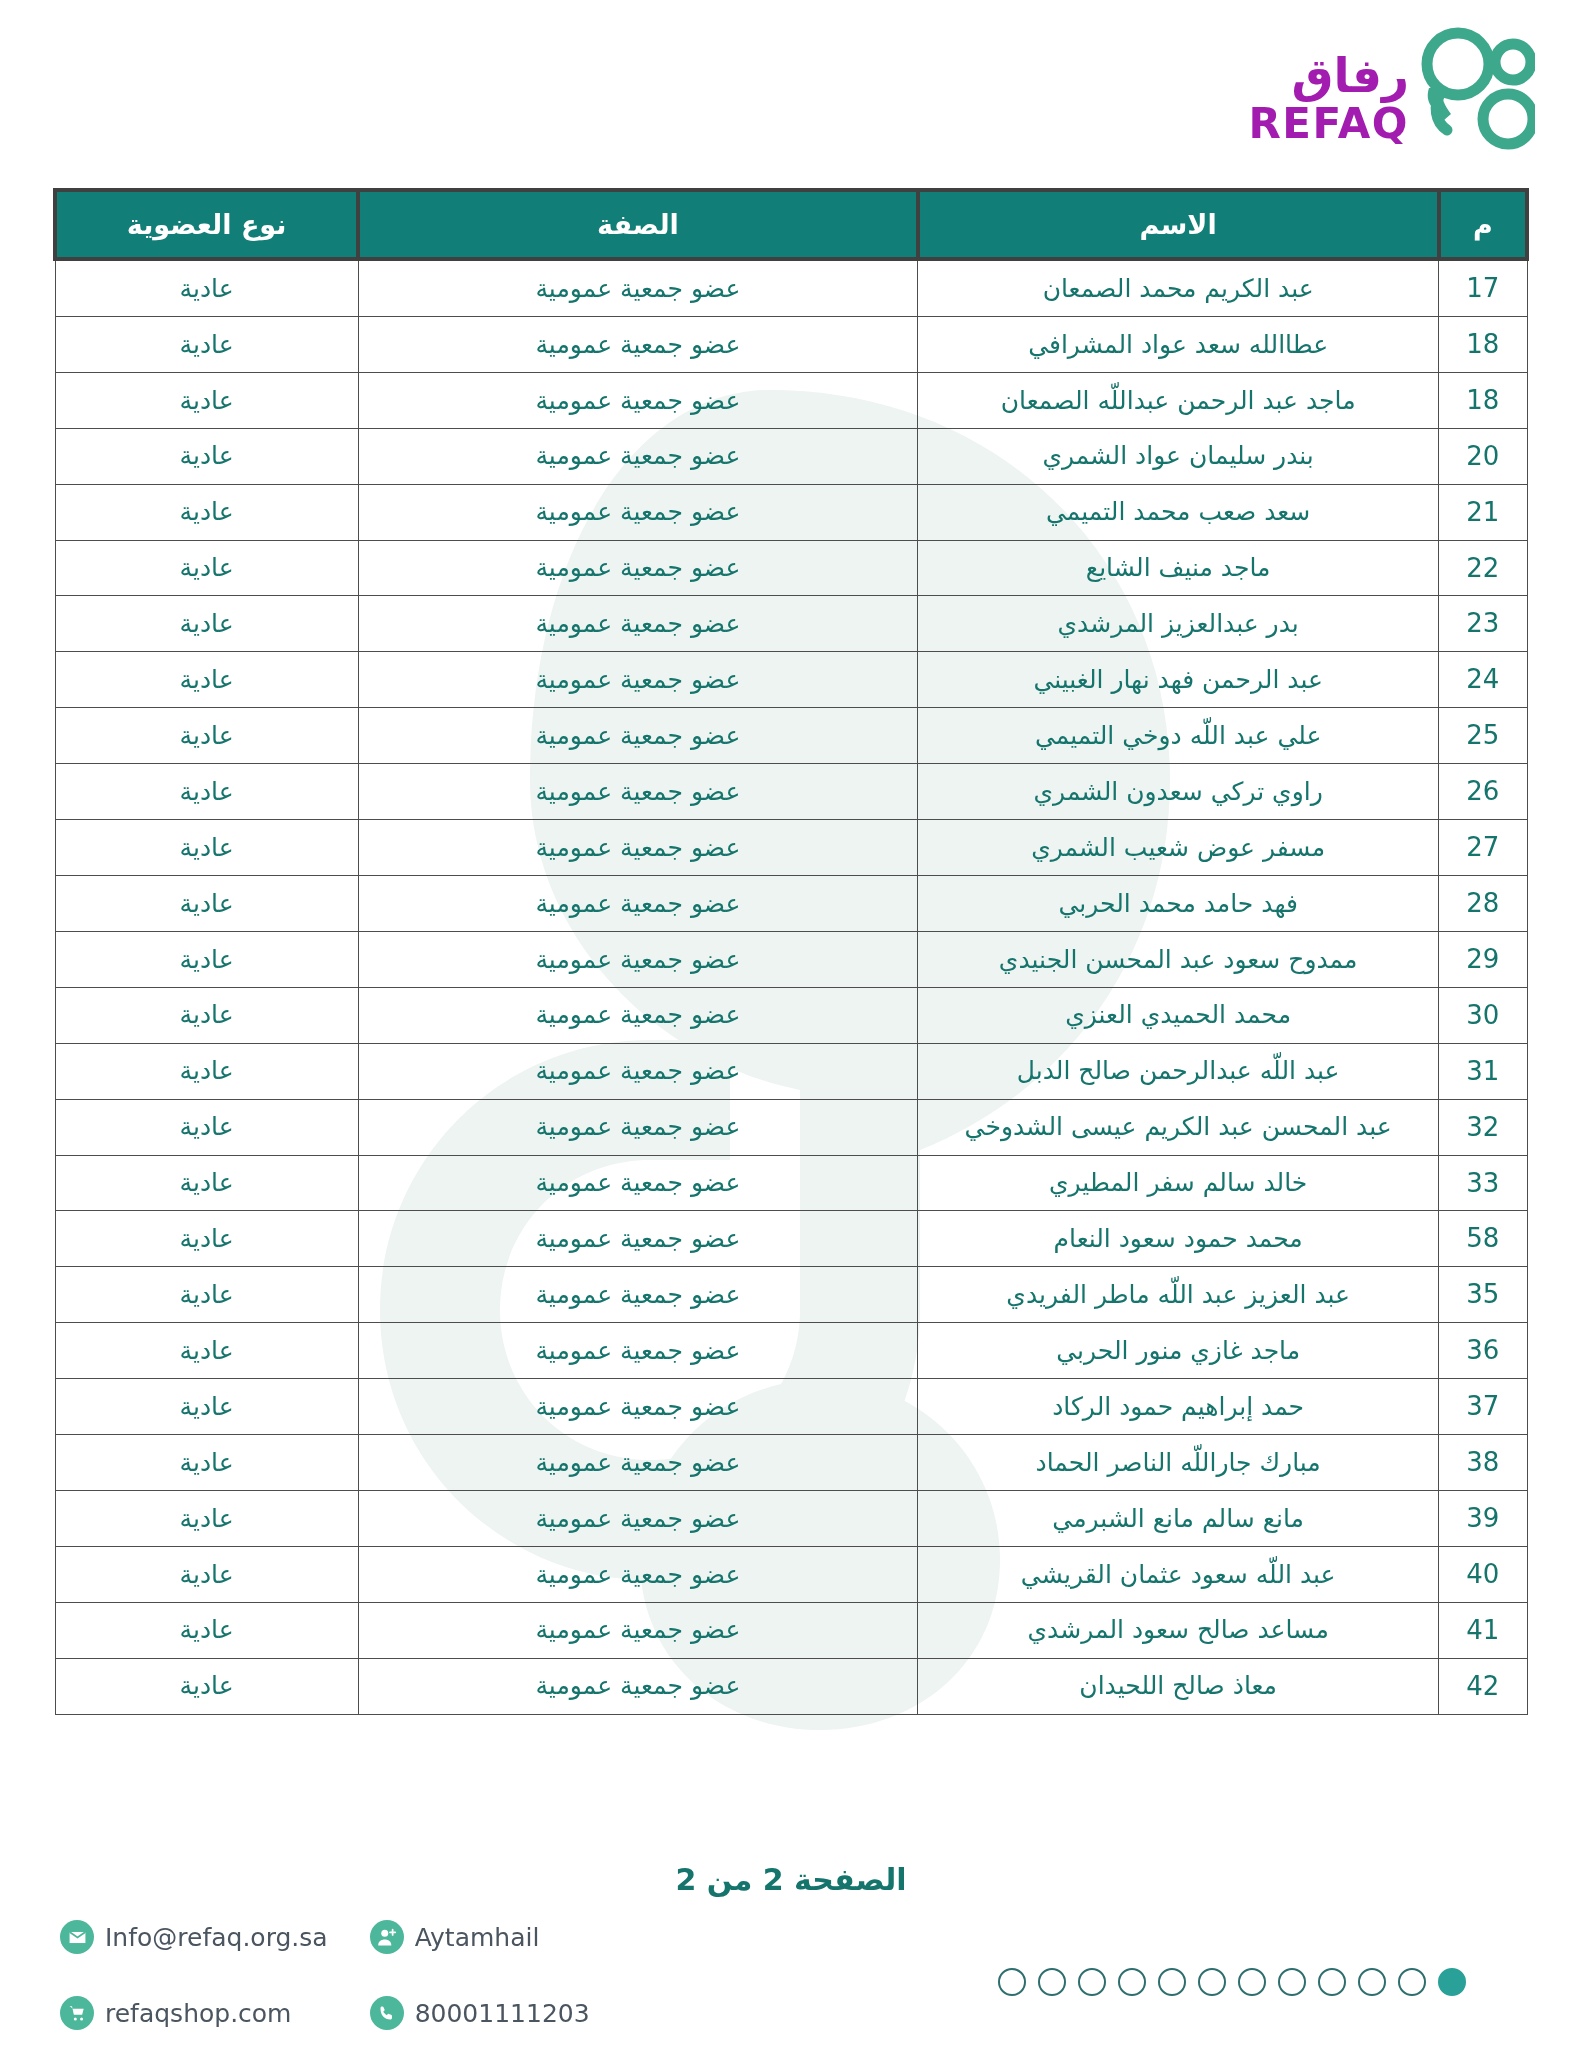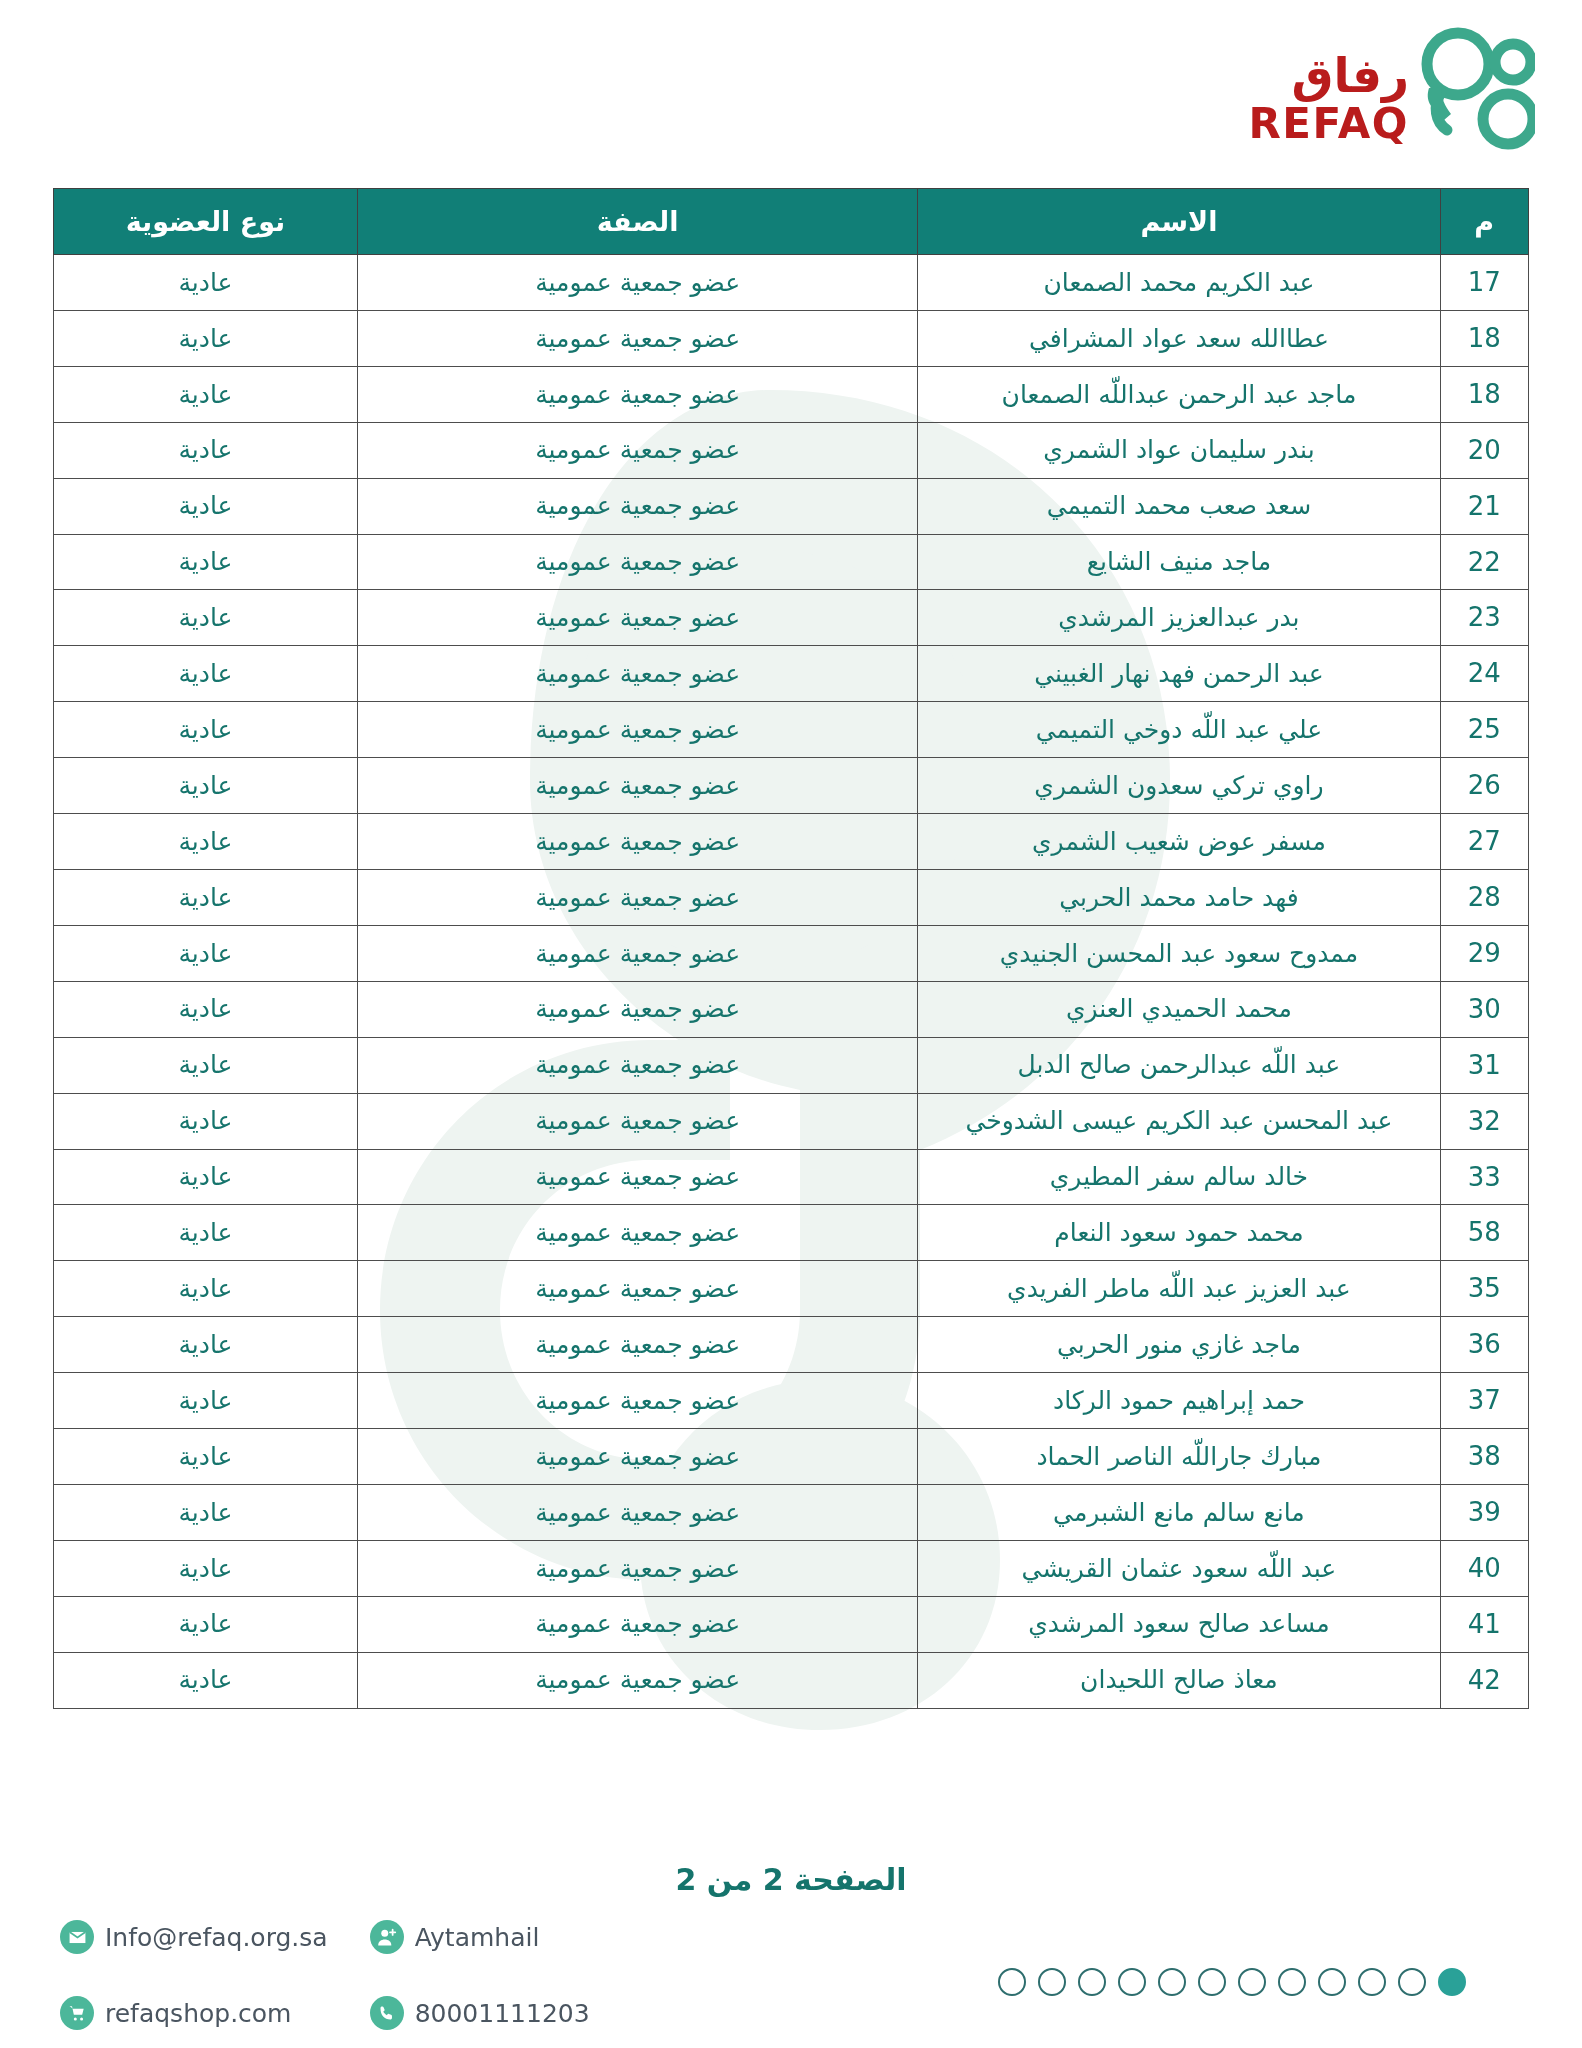--- a/index.html
+++ b/index.html
@@ -37,21 +37,21 @@
     z-index: 3;
     display: flex;
     align-items: center;
   }
   #logo .logo-text {
     position: absolute;
     right: 118px;
     top: 34px;
     text-align: right;
     line-height: 1;
-    color: #b91c1c;
+    color: #a21caf;
   }
   #logo .logo-ar {
     font-size: 47px;
     font-weight: bold;
     letter-spacing: 1px;
     display: block;
   }
   #logo .logo-en {
     font-size: 42px;
     font-weight: bold;
@@ -78,21 +78,21 @@
     border-collapse: collapse;
     table-layout: fixed;
     direction: rtl;
   }
   table.members th {
     background: #117f77;
     color: #ffffff;
     font-size: 27px;
     font-weight: bold;
     padding: 17px 6px;
-    border: 1px solid #404040;
+    border: 4px solid #404040;
     text-align: center;
     vertical-align: middle;
   }
   table.members td {
     border: 1px solid #4d4d4d;
     color: #15746c;
     font-size: 25px;
     text-align: center;
     vertical-align: middle;
     padding: 9px 8px;

